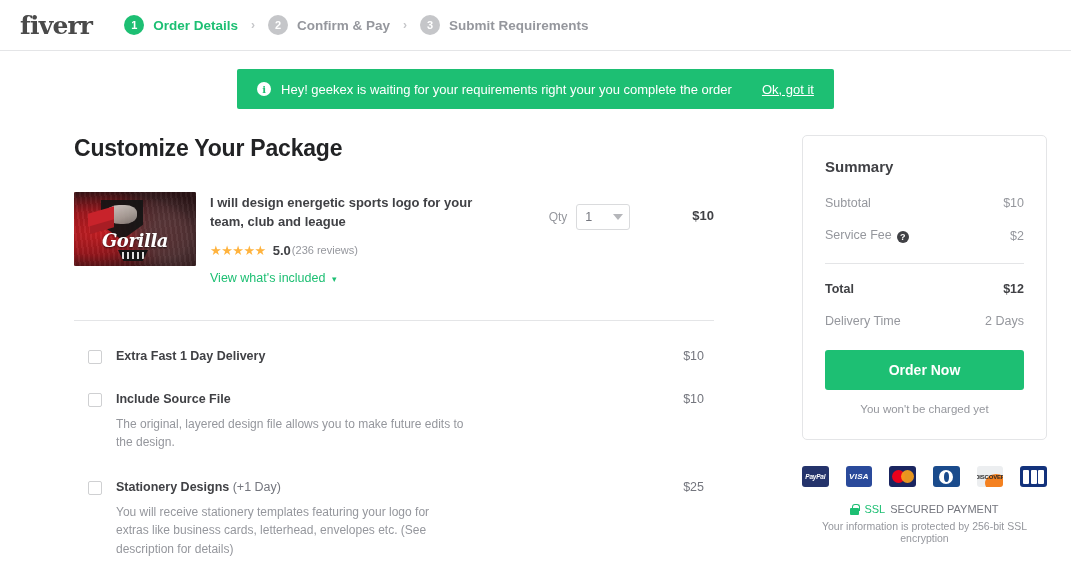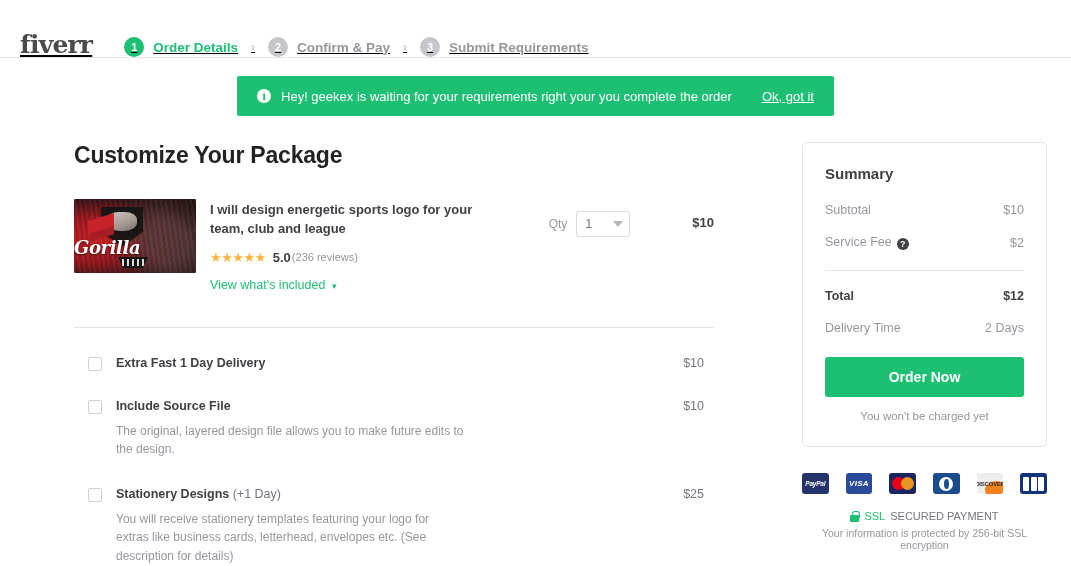--- a/index.html
+++ b/index.html
@@ -8,26 +8,25 @@
     width: 1071px;
     height: 566px;
     overflow: hidden;
     background: #ffffff;
     font-family: "Liberation Sans", sans-serif;
     -webkit-font-smoothing: antialiased;
   }
 
   
   .site-header {
-    height: 58px;
+    height: 51px;
     border-bottom: 1px solid #e4e5e7;
     display: flex;
-    align-items: flex-end;
+    align-items: center;
     padding-left: 20px;
-    text-decoration: underline;
   }
   .brand-logo {
     font-family: "DejaVu Serif", "Liberation Serif", serif;
     font-weight: 700;
     font-size: 25px;
     color: #4a4a4a;
     letter-spacing: -0.8px;
     margin-right: 32px;
     line-height: 1;
   }
@@ -155,21 +154,21 @@
     position: absolute;
     left: 14px; top: 18px;
     width: 26px; height: 13px;
     background: #c8232b;
     transform: skewY(-16deg);
     box-shadow: 1px 9px 0 -1px #a81d24;
   }
   .thumb-word {
     position: absolute;
     left: 0; right: 0; top: 38px;
-    text-align: left;
+    text-align: center;
     font-family: "DejaVu Serif", "Liberation Serif", serif;
     font-style: italic;
     font-weight: 700;
     font-size: 18px;
     color: #ffffff;
     letter-spacing: -0.4px;
     text-shadow: 0 1px 2px rgba(0,0,0,0.65);
   }
   .thumb-base {
     position: absolute;

